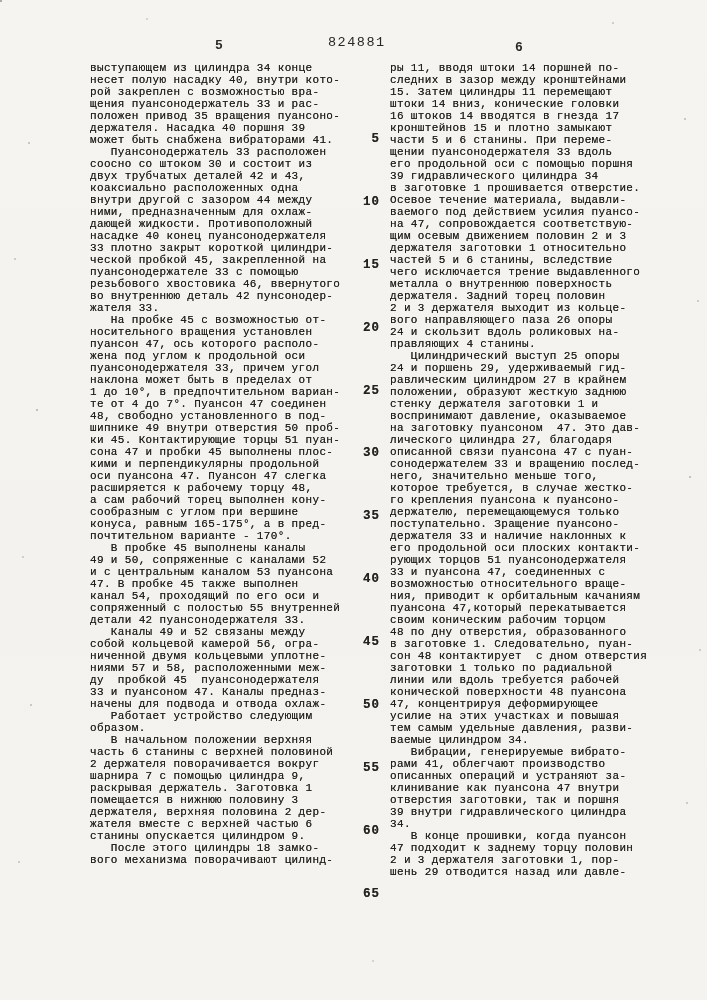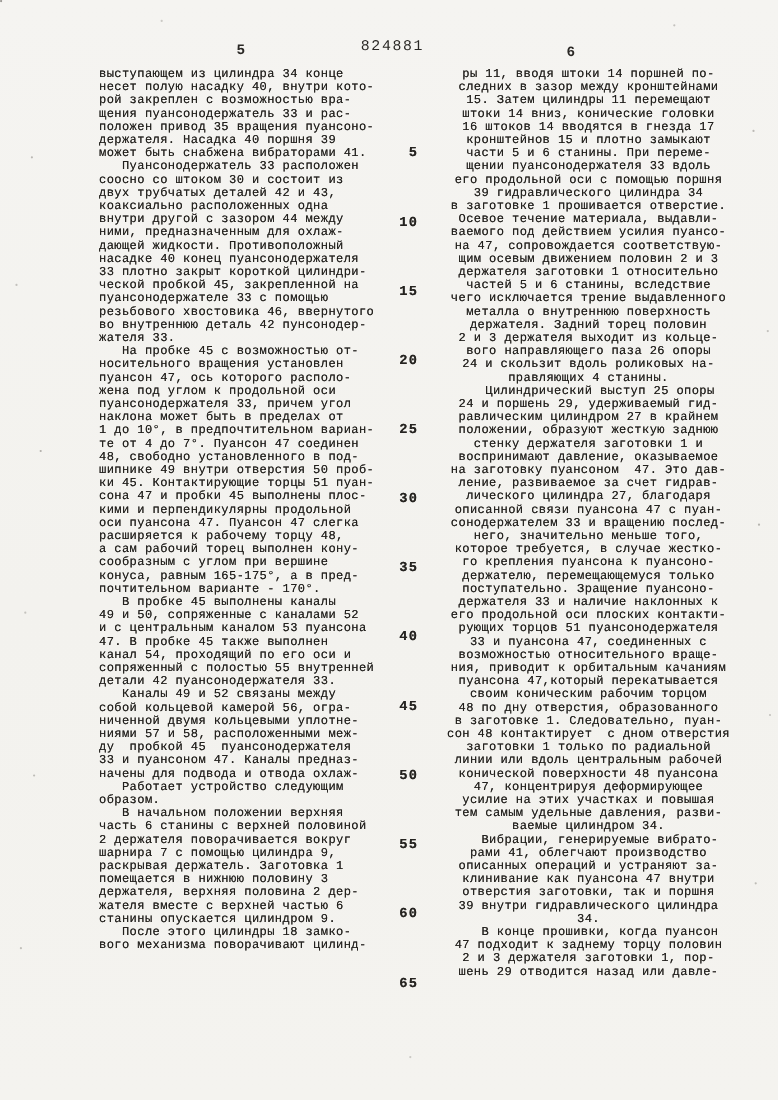--- a/index.html
+++ b/index.html
@@ -21,21 +21,21 @@
   #patent-no {
     position:absolute;
     left:328px; top:35px;
     font-size:13.5px;
     font-weight:400;
     letter-spacing:1.5px;
     color:#2a2825;
   }
   .col { position:absolute; top:62px; }
   #col-left  { left:90px;  width:280px; }
-  #col-right { left:390px; width:290px;text-align:center; }
+  #col-right { left:390px; width:290px; }
   .text-line {
     white-space:pre;
     font-size:11px;
     line-height:12px;
     height:12px;
     letter-spacing:0.35px;
     text-shadow:0 0 0.5px rgba(35,33,30,0.75);
   }
   .gutter {
     position:absolute;
@@ -194,42 +194,41 @@
     <div class="text-line">вого направляющего паза 26 опоры</div>
     <div class="text-line">24 и скользит вдоль роликовых на-</div>
     <div class="text-line">правляющих 4 станины.</div>
     <div class="text-line">   Цилиндрический выступ 25 опоры</div>
     <div class="text-line">24 и поршень 29, удерживаемый гид-</div>
     <div class="text-line">равлическим цилиндром 27 в крайнем</div>
     <div class="text-line">положении, образуют жесткую заднюю</div>
     <div class="text-line">стенку держателя заготовки 1 и</div>
     <div class="text-line">воспринимают давление, оказываемое</div>
     <div class="text-line">на заготовку пуансоном  47. Это дав-</div>
-    <div class="text-line">ление, развиваемое за счет гидрав-</div>
     <div class="text-line">лического цилиндра 27, благодаря</div>
     <div class="text-line">описанной связи пуансона 47 с пуан-</div>
     <div class="text-line">сонодержателем 33 и вращению послед-</div>
     <div class="text-line">него, значительно меньше того,</div>
     <div class="text-line">которое требуется, в случае жестко-</div>
     <div class="text-line">го крепления пуансона к пуансоно-</div>
     <div class="text-line">держателю, перемещающемуся только</div>
     <div class="text-line">поступательно. Зращение пуансоно-</div>
     <div class="text-line">держателя 33 и наличие наклонных к</div>
     <div class="text-line">его продольной оси плоских контакти-</div>
     <div class="text-line">рующих торцов 51 пуансонодержателя</div>
     <div class="text-line">33 и пуансона 47, соединенных с</div>
     <div class="text-line">возможностью относительного враще-</div>
     <div class="text-line">ния, приводит к орбитальным качаниям</div>
     <div class="text-line">пуансона 47,который перекатывается</div>
     <div class="text-line">своим коническим рабочим торцом</div>
     <div class="text-line">48 по дну отверстия, образованного</div>
     <div class="text-line">в заготовке 1. Следовательно, пуан-</div>
     <div class="text-line">сон 48 контактирует  с дном отверстия</div>
     <div class="text-line">заготовки 1 только по радиальной</div>
-    <div class="text-line">линии или вдоль центральным рабочей</div>
+    <div class="text-line">линии или вдоль требуется рабочей</div>
     <div class="text-line">конической поверхности 48 пуансона</div>
     <div class="text-line">47, концентрируя деформирующее</div>
     <div class="text-line">усилие на этих участках и повышая</div>
     <div class="text-line">тем самым удельные давления, разви-</div>
     <div class="text-line">ваемые цилиндром 34.</div>
     <div class="text-line">   Вибрации, генерируемые вибрато-</div>
     <div class="text-line">рами 41, облегчают производство</div>
     <div class="text-line">описанных операций и устраняют за-</div>
     <div class="text-line">клинивание как пуансона 47 внутри</div>
     <div class="text-line">отверстия заготовки, так и поршня</div>

